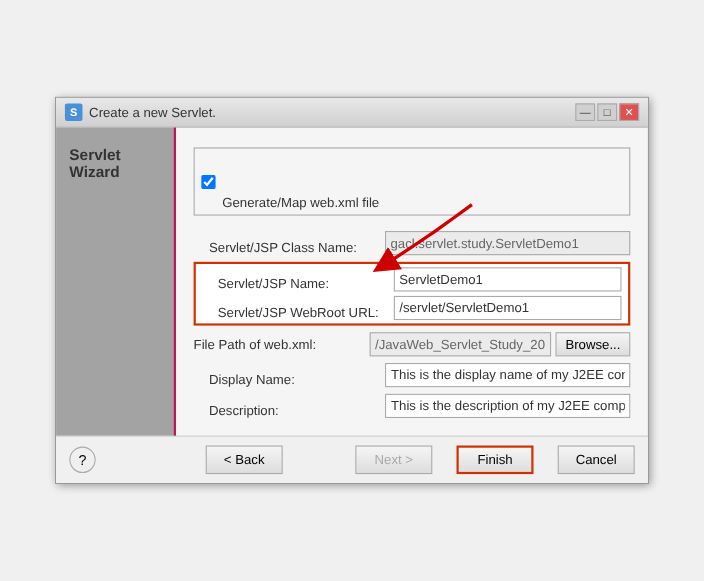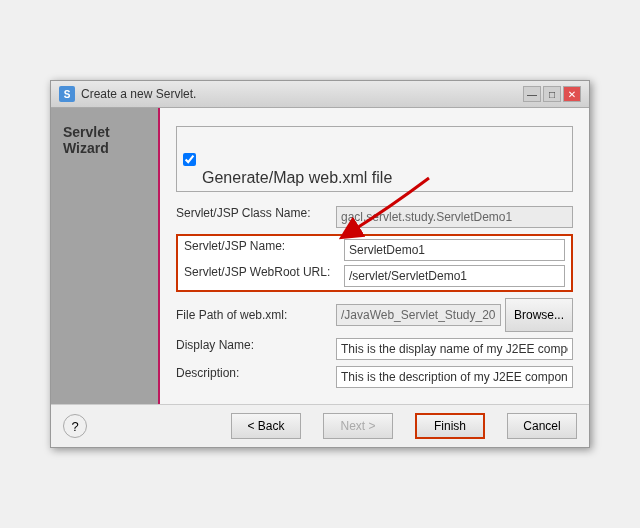--- a/index.html
+++ b/index.html
@@ -110,32 +110,33 @@
       margin-bottom: 14px;
       border: 1px solid #aaa;
       padding: 4px 6px;
       background: #f5f5f5;
     }
     .checkbox-row input[type="checkbox"] {
       width: 13px;
       height: 13px;
     }
     .checkbox-label {
-      font-size: 16px;
+      font-size: 12px;
       color: #333;
       margin-top: 38px;
     }
 
     .form-section {
       margin-top: 4px;
     }
     .form-row {
       display: flex;
-      align-items: flex-start;
+      align-items: flex-end;
       margin-bottom: 6px;
+      margin-left: 14px;
     }
     .form-label {
       width: 160px;
       font-size: 12px;
       color: #333;
       flex-shrink: 0;
     }
     .form-input {
       flex: 1;
       height: 22px;
@@ -174,21 +175,21 @@
     .form-row-with-btn .form-input {
       flex: 1;
     }
     .browse-btn {
       margin-left: 4px;
       padding: 2px 8px;
       font-size: 12px;
       border: 1px solid #aaa;
       background: linear-gradient(to bottom, #f5f5f5, #ddd);
       cursor: pointer;
-      height: 34px;
+      height: 22px;
     }
 
     .dialog-footer {
       display: flex;
       align-items: center;
       justify-content: space-between;
       border-top: 1px solid #ccc;
       padding: 8px 12px;
       background: #f0f0f0;
     }
@@ -204,20 +205,21 @@
       cursor: pointer;
       min-width: 70px;
     }
     .footer-btn.primary {
       border: 2px solid #cc3300;
       background: linear-gradient(to bottom, #f5f5f5, #ddd);
     }
     .footer-btn:disabled {
       color: #aaa;
       cursor: default;
+      margin-left: 44px;
     }
     .help-btn {
       width: 24px;
       height: 24px;
       border-radius: 50%;
       border: 1px solid #aaa;
       background: #f0f0f0;
       font-size: 13px;
       cursor: pointer;
       display: flex;

